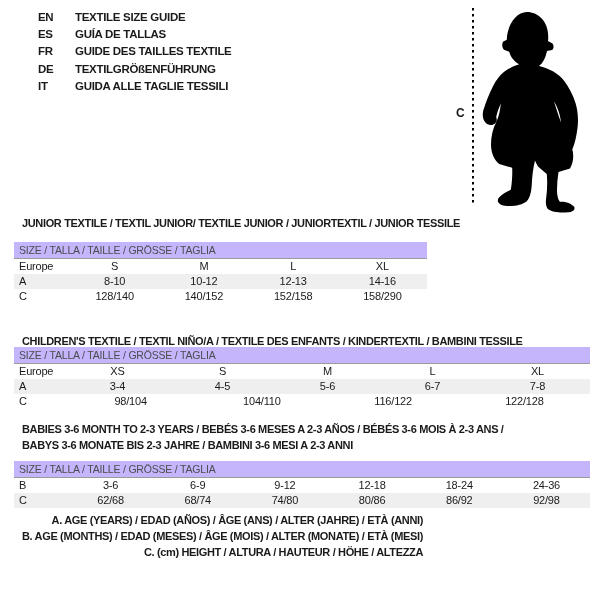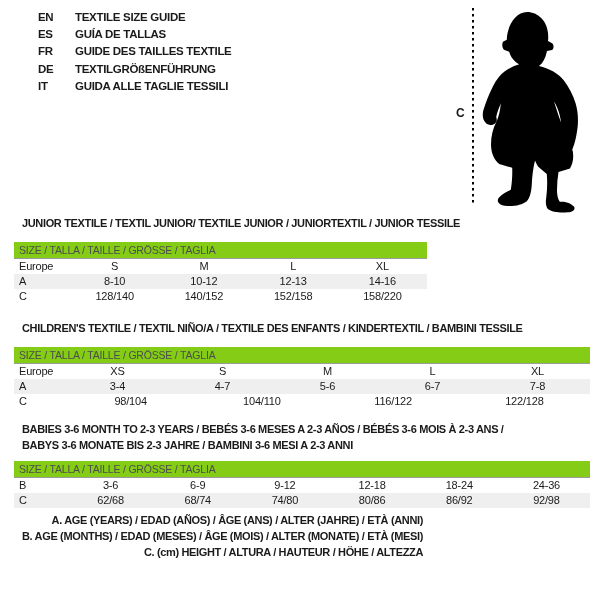--- a/index.html
+++ b/index.html
@@ -10,21 +10,21 @@
   .abs{position:absolute;}
   
   .lang-row{display:flex;height:17.2px;line-height:17.2px;font-weight:bold;
     font-size:11.5px;letter-spacing:-0.3px;white-space:nowrap;}
   .lang-code{width:37px;}
   
   .sec-title{font-weight:bold;font-size:11px;line-height:15.5px;
     letter-spacing:-0.35px;white-space:nowrap;}
   
   .size-table{background:#fff;}
-  .size-bar{height:16px;line-height:16px;background:#84cc16;
+  .size-bar{height:16px;line-height:16px;background:#c4b5fd;
     border-bottom:1px solid #9b9b9b;color:#4c4c4c;font-size:10.5px;
     padding-left:5px;letter-spacing:-0.2px;white-space:nowrap;overflow:hidden;}
   .trow{display:flex;height:14.8px;line-height:14.8px;font-size:11px;}
   .tbody .trow:nth-child(even){background:#efefef;}
   .tcell{flex:1;text-align:center;letter-spacing:-0.2px;white-space:nowrap;}
   .tlabel{flex:0 0 var(--lw);text-align:left;padding-left:5px;}
   .t1{--lw:51px;}
   .t2{--lw:46px;}
   .t3{--lw:48px;}
   
@@ -107,41 +107,41 @@
         <div class="tcell">8-10</div>
         <div class="tcell">10-12</div>
         <div class="tcell">12-13</div>
         <div class="tcell">14-16</div>
       </div>
       <div class="trow">
         <div class="tcell tlabel">C</div>
         <div class="tcell">128/140</div>
         <div class="tcell">140/152</div>
         <div class="tcell">152/158</div>
-        <div class="tcell">158/220</div>
+        <div class="tcell">158/290</div>
       </div>
     </div>
 </div>
 
-<div class="abs sec-title" style="top:321px;left:22px;">CHILDREN'S TEXTILE / TEXTIL NIÑO/A / TEXTILE DES ENFANTS / KINDERTEXTIL / BAMBINI TESSILE</div>
+<div class="abs sec-title" style="top:334px;left:22px;">CHILDREN'S TEXTILE / TEXTIL NIÑO/A / TEXTILE DES ENFANTS / KINDERTEXTIL / BAMBINI TESSILE</div>
 <div class="abs size-table t2" style="top:347px;left:14px;width:576px;">
   <div class="size-bar">SIZE / TALLA / TAILLE / GRÖSSE / TAGLIA</div>
   <div class="tbody">
       <div class="trow">
         <div class="tcell tlabel">Europe</div>
         <div class="tcell">XS</div>
         <div class="tcell">S</div>
         <div class="tcell">M</div>
         <div class="tcell">L</div>
         <div class="tcell">XL</div>
       </div>
       <div class="trow">
         <div class="tcell tlabel">A</div>
         <div class="tcell">3-4</div>
-        <div class="tcell">4-7</div>
+        <div class="tcell">4-5</div>
         <div class="tcell">5-6</div>
         <div class="tcell">6-7</div>
         <div class="tcell">7-8</div>
       </div>
       <div class="trow">
         <div class="tcell tlabel">C</div>
         <div class="tcell">98/104</div>
         <div class="tcell">104/110</div>
         <div class="tcell">116/122</div>
         <div class="tcell">122/128</div>

